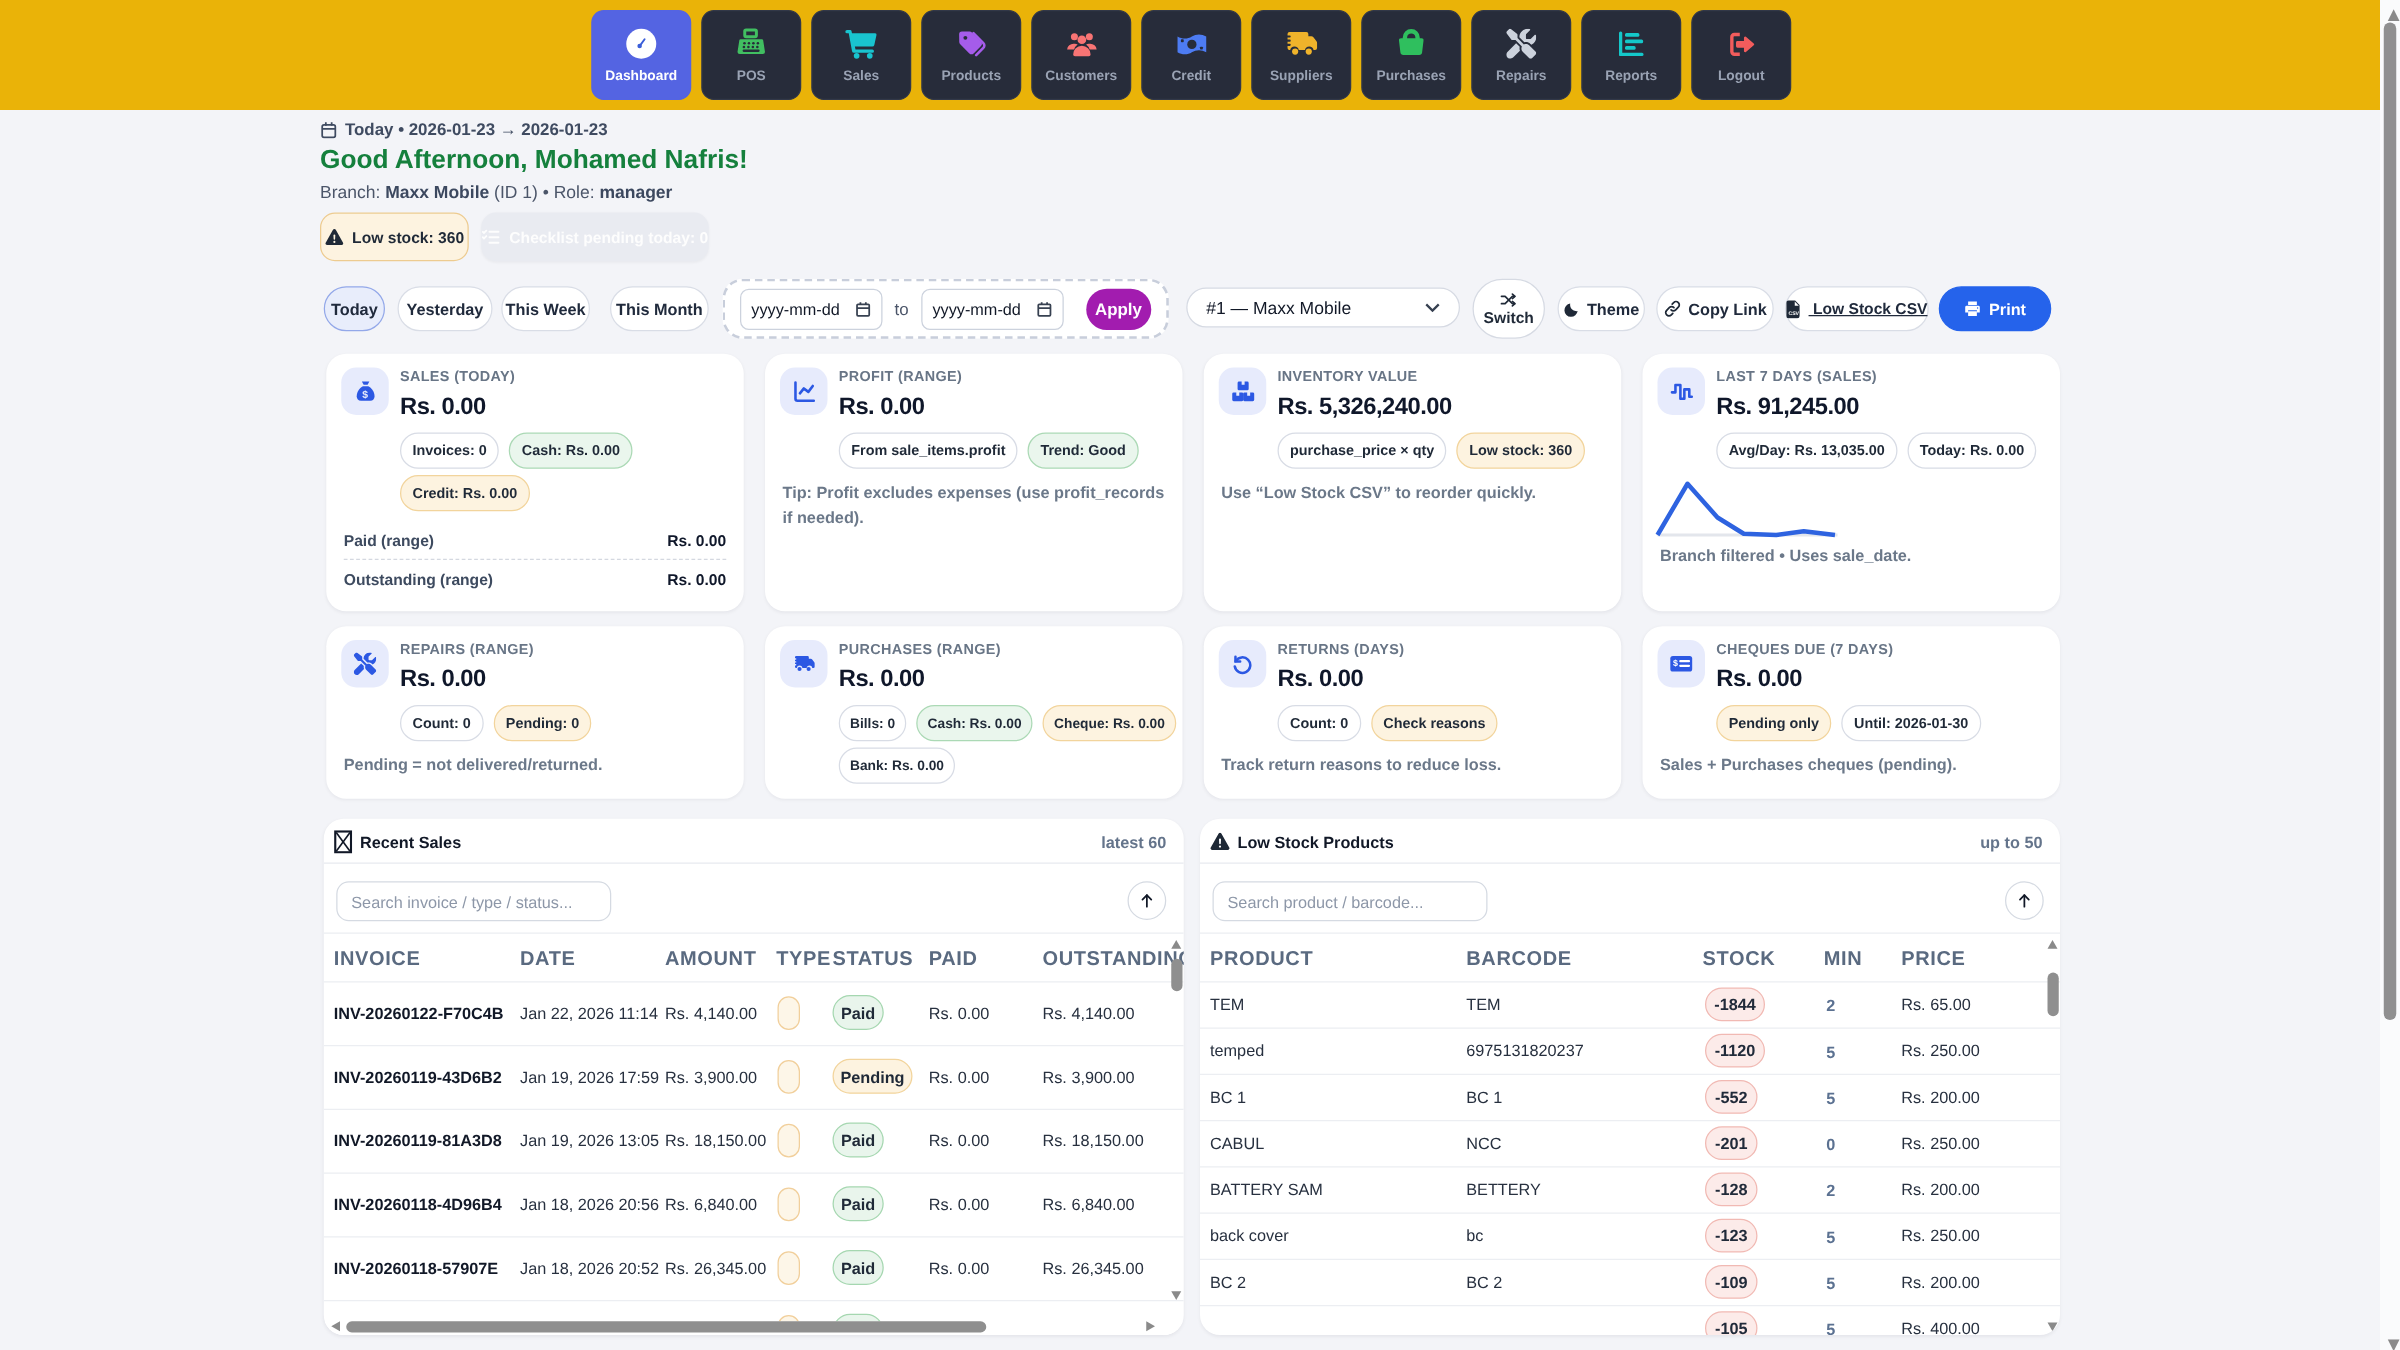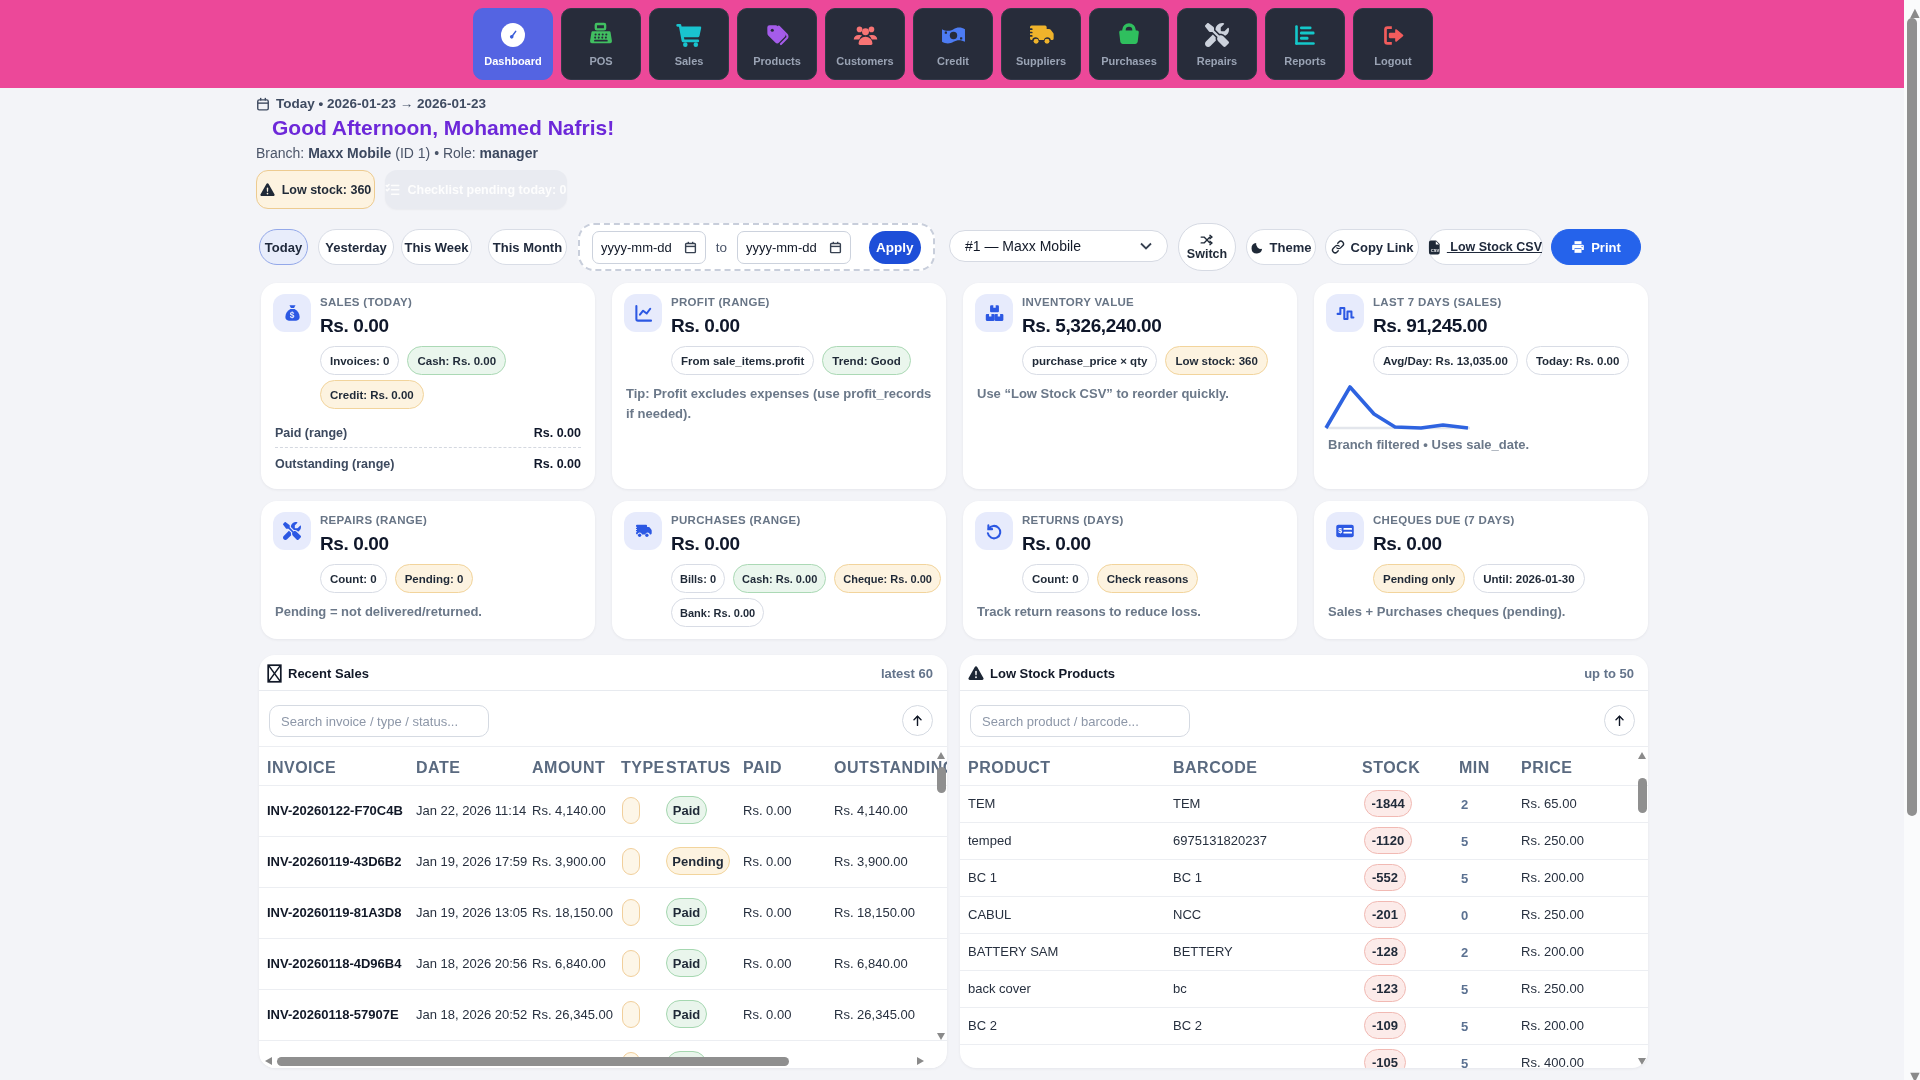--- a/index.html
+++ b/index.html
@@ -1,41 +1,41 @@
 <!DOCTYPE html>
 <html><head>
 <meta charset="utf-8">
 <style>
 * { margin:0; padding:0; box-sizing:border-box; }
 html,body { width:1920px; height:1080px; overflow:hidden; font-family:"Liberation Sans", sans-serif; background:#f3f4f8; }
-.nav { position:absolute; left:0; top:0; width:1904px; height:88px; background:#ec4899;padding-left:20px; }
+.nav { position:absolute; left:0; top:0; width:1904px; height:88px; background:#eab308;padding-left:20px; }
 .navin { position:absolute; left:473px; top:8px; display:flex; gap:8px; }
 .nbtn { width:80px; height:72px; border-radius:10px; background:#272c3a; border:1px solid #323848; display:flex; flex-direction:column; align-items:center; justify-content:center; gap:6px; }
 .nbtn .lbl { font-size:11px; font-weight:bold; color:#9aa3b4; }
 .nbtn.active { background:#5464e2; border-color:#5464e2; }
 .nbtn.active .lbl { color:#fff; }
 .icw { height:27px; display:flex; align-items:center; justify-content:center; }
 .main-sb { position:absolute; right:0; top:0; width:16px; height:1080px; background:#fafbfc; }
 .main-sb .thumb { position:absolute; left:3px; top:18px; width:10px; height:798px; background:#909090; border-radius:6px; }
 .main-sb .arr { position:absolute; left:3px; width:10px; height:8px; color:#8a8a8a; }
 .content { position:absolute; left:256px; top:88px; width:1392px; }
 .meta { position:absolute; left:0px; top:8px; font-size:13.5px; font-weight:bold; color:#3f4b61; display:flex; align-items:center; gap:6px; }
-.h1 { position:absolute; left:0px; top:28px; font-size:21px; font-weight:bold; color:#6d28d9;margin-left:16px; }
+.h1 { position:absolute; left:0px; top:28px; font-size:21px; font-weight:bold; color:#15803d; }
 .sub { position:absolute; left:0px; top:57px; font-size:14px; color:#4b5569; }
 .sub b { color:#3c485f; }
 .chiprow { position:absolute; left:0px; top:82px; display:flex; gap:10px; }
 .bigchip { height:39px; border-radius:12px; display:flex; align-items:center; justify-content:center; font-size:13px; font-weight:bold; gap:7px; white-space:nowrap; }
 .bigchip.warn { background:#fdf3e0; border:1px solid #edcb90; color:#1f2937; font-size:12.5px; }
 .bigchip.ghost { background:#e9ebf1; color:#fdfdfd; box-shadow:0 1px 2px rgba(0,0,0,.04); }
 .filters { position:absolute; left:0; top:136px; width:1392px; height:52px; }
 .pill { position:absolute; height:36px; top:5px; border-radius:999px; background:#fff; border:1px solid #d9dde6; display:flex; align-items:center; justify-content:center; font-size:13px; font-weight:bold; color:#202a3c; gap:6px; white-space:nowrap; }
 .pill.on { background:#e8edfb; border:1px solid #93a8e9; }
 .dashedbox { position:absolute; left:322px; top:-1px; width:357px; height:48px; border:2px dashed #c8cedb; border-radius:16px; background:#fff; display:flex; align-items:center; padding:0 12px; gap:10px; }
 .dinput { width:122px; height:33px; border:1px solid #ccd2dd; border-radius:7px; display:flex; align-items:center; justify-content:space-between; padding:0 8px; font-size:13px; color:#111827; background:#fff; }
-.applybtn { width:57px; height:33px; margin-left:8px; background:#1d4ed8; color:#fff; border-radius:999px; display:flex; align-items:center; justify-content:center; font-size:13.5px; font-weight:bold; }
+.applybtn { width:57px; height:33px; margin-left:8px; background:#a21caf; color:#fff; border-radius:999px; display:flex; align-items:center; justify-content:center; font-size:13.5px; font-weight:bold; }
 .selectbox { position:absolute; left:693px; top:6px; width:219px; height:32px; background:#fff; border:1px solid #d6dae3; border-radius:999px; display:flex; align-items:center; justify-content:space-between; padding:0 15px; font-size:14px; color:#111827; }
 .switchbtn { position:absolute; left:922px; top:-1px; width:58px; height:48px; background:#fff; border:1px solid #d6dae3; border-radius:24px; display:flex; flex-direction:column; align-items:center; justify-content:center; font-size:12.5px; font-weight:bold; color:#1f2937; gap:1px; }
 .bluebtn { background:#2563eb !important; color:#fff !important; border-color:#2563eb !important; }
 .cards1 { position:absolute; left:0; top:195px; }
 .cards2 { position:absolute; left:0; top:413px; }
 .card { position:absolute; width:334px; background:#fff; border-radius:16px; box-shadow:0 1px 3px rgba(16,24,40,.06); }
 .ctile { position:absolute; left:12px; top:11px; width:38px; height:38px; border-radius:12px; background:#e7ebfc; display:flex; align-items:center; justify-content:center; }
 .ctitle { position:absolute; left:59px; top:13px; font-size:11.5px; font-weight:bold; color:#687586; letter-spacing:.3px; }
 .cnum { position:absolute; left:59px; top:32px; font-size:19px; font-weight:bold; color:#0f172a; letter-spacing:-0.4px; }
 .chips { position:absolute; left:59px; top:63px; width:274px; display:flex; flex-wrap:wrap; gap:5px 8px;align-items:flex-end; }

